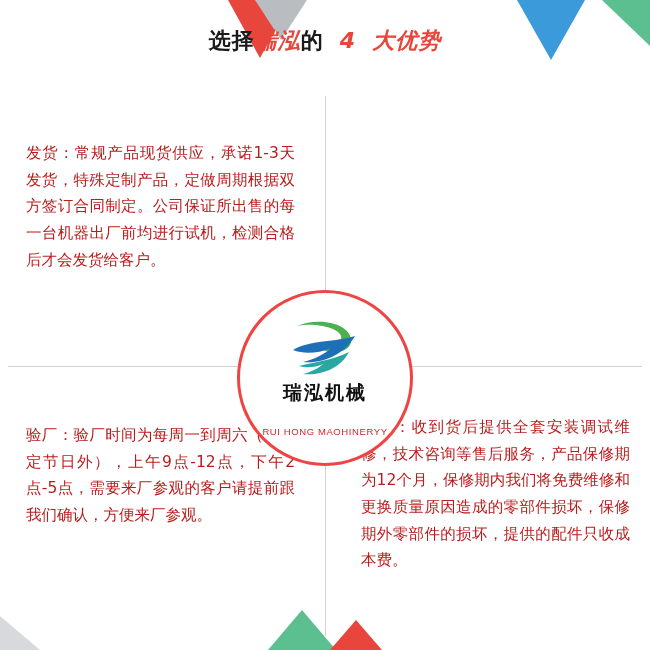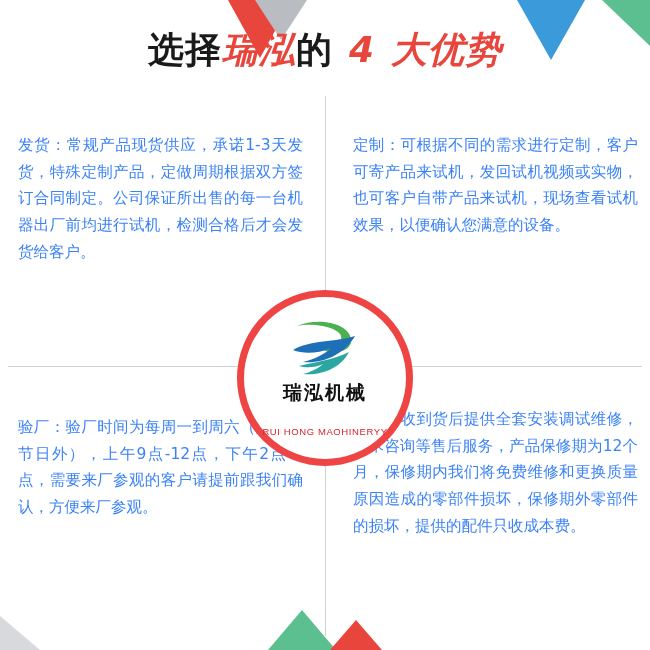--- a/index.html
+++ b/index.html
@@ -66,21 +66,21 @@
   
   .title-wrap {
     position: absolute;
     top: 26px;
     left: 0;
     width: 650px;
     text-align: center;
     white-space: nowrap;
   }
   .title-wrap span {
-    font-size: 36px;
+    font-size: 22px;
     font-weight: bold;
     letter-spacing: 1px;
     font-family: "DejaVu Sans", "Liberation Sans", sans-serif;
   }
   .t-dark { color: #1a1a1a; }
   .t-red  { color: #e8453c; font-style: italic; }
   .t-num  {
     color: #e8453c;
     font-size: 36px;
     font-style: italic;
@@ -112,42 +112,42 @@
     width: 634px;
     height: 1px;
     background: #cfd2d6;
   }
   .panel {
     position: absolute;
     width: 285px;
     box-sizing: border-box;
   }
   .panel p {
-    margin: 0;
+    margin: 8px;
     font-size: 15.5px;
     line-height: 1.72;
-    color: #3b82f6;
+    color: #b91c1c;
     font-family: "DejaVu Sans", "Liberation Sans", sans-serif;
     text-align: justify;
   }
   .p1 { left: 10px;  top: 36px; }
   .p2 { left: 345px; top: 36px; }
   .p3 { left: 10px;  top: 318px; }
   .p4 { left: 345px; top: 310px; }
 
   
   .logo {
     position: absolute;
     left: 237px;
     top: 290px;
     width: 176px;
     height: 176px;
     border-radius: 50%;
     background: #ffffff;
-    border: 7px solid #ef4444;
+    border: 3px solid #ef4444;
     box-sizing: border-box;
     display: flex;
     flex-direction: column;
     align-items: center;
     justify-content: center;
     z-index: 5;
   }
   .logo-mark {
     width: 72px;
     height: 58px;
@@ -184,23 +184,20 @@
   <span class="t-dark">选择</span><span class="t-red">瑞泓</span><span class="t-dark">的</span><span class="t-num">4</span><span class="t-red">大优势</span>
 </div>
 
 <div class="grid">
   <div class="vline"></div>
   <div class="hline"></div>
 
   <div class="panel p1">
     <p>发货：常规产品现货供应，承诺1-3天发货，特殊定制产品，定做周期根据双方签订合同制定。公司保证所出售的每一台机器出厂前均进行试机，检测合格后才会发货给客户。</p>
   </div>
-  <div class="panel p2">
-    <p>定制：可根据不同的需求进行定制，客户可寄产品来试机，发回试机视频或实物，也可客户自带产品来试机，现场查看试机效果，以便确认您满意的设备。</p>
-  </div>
   <div class="panel p3">
     <p>验厂：验厂时间为每周一到周六（除法定节日外），上午9点-12点，下午2点-5点，需要来厂参观的客户请提前跟我们确认，方便来厂参观。</p>
   </div>
   <div class="panel p4">
     <p>售后：收到货后提供全套安装调试维修，技术咨询等售后服务，产品保修期为12个月，保修期内我们将免费维修和更换质量原因造成的零部件损坏，保修期外零部件的损坏，提供的配件只收成本费。</p>
   </div>
 </div>
 
 <div class="logo">
   <div class="logo-mark">

